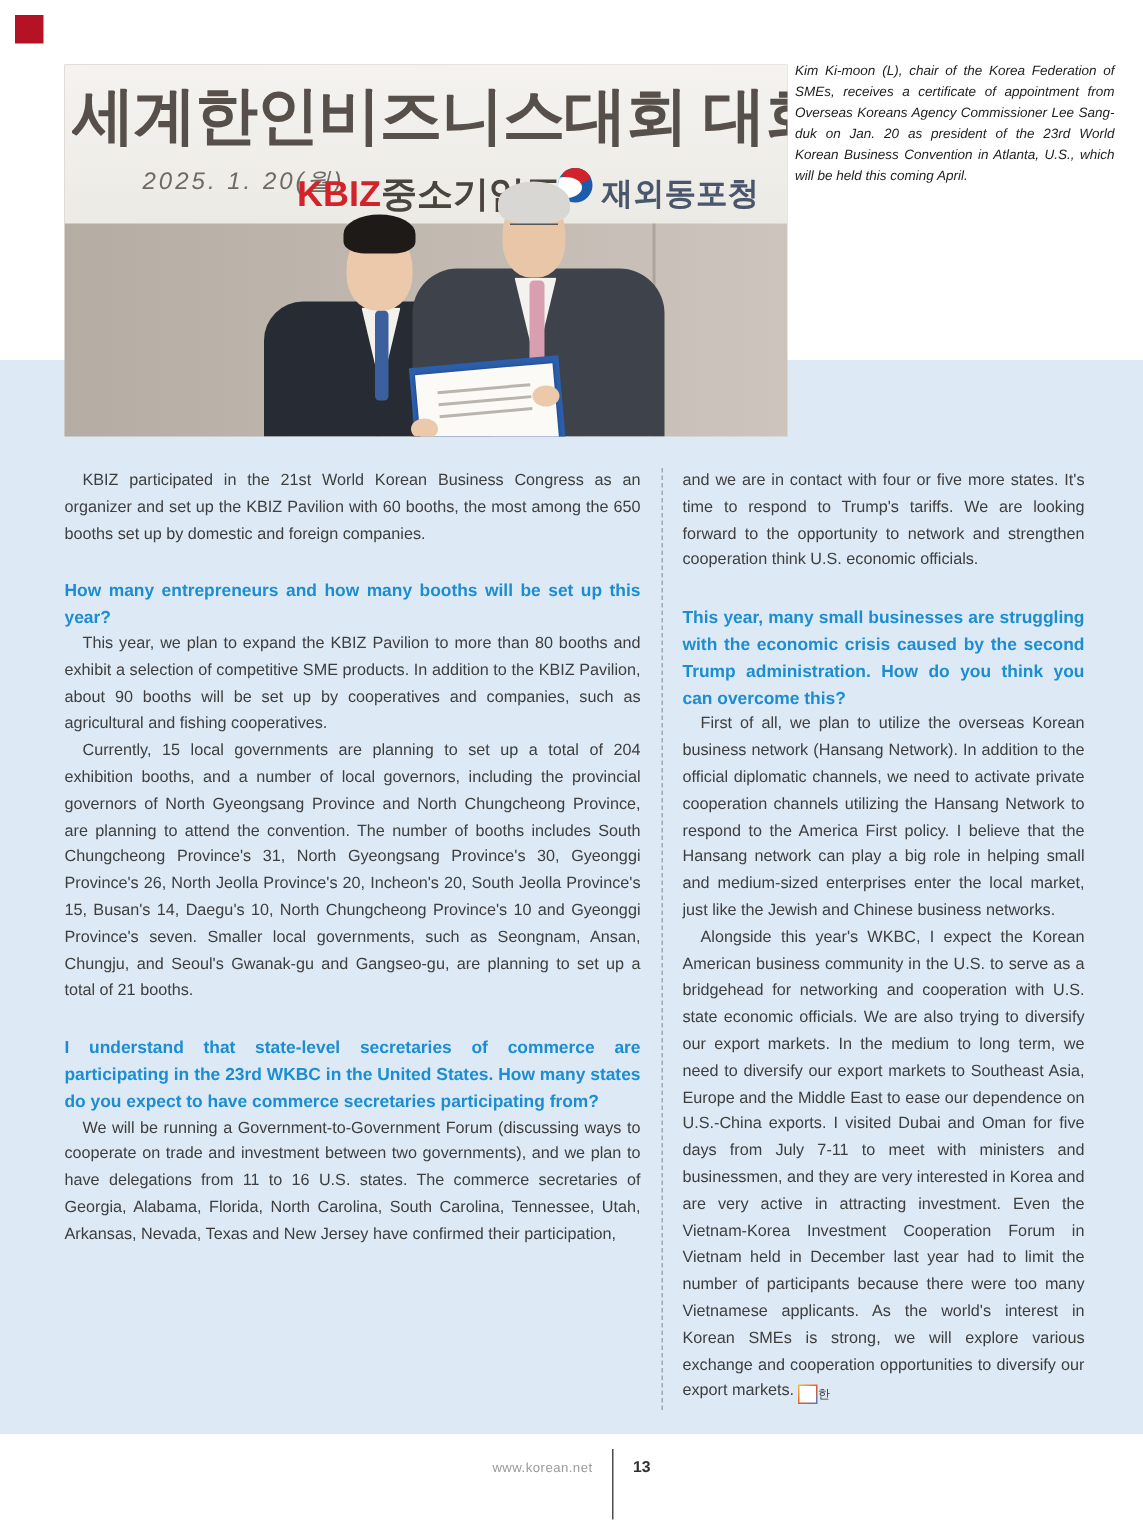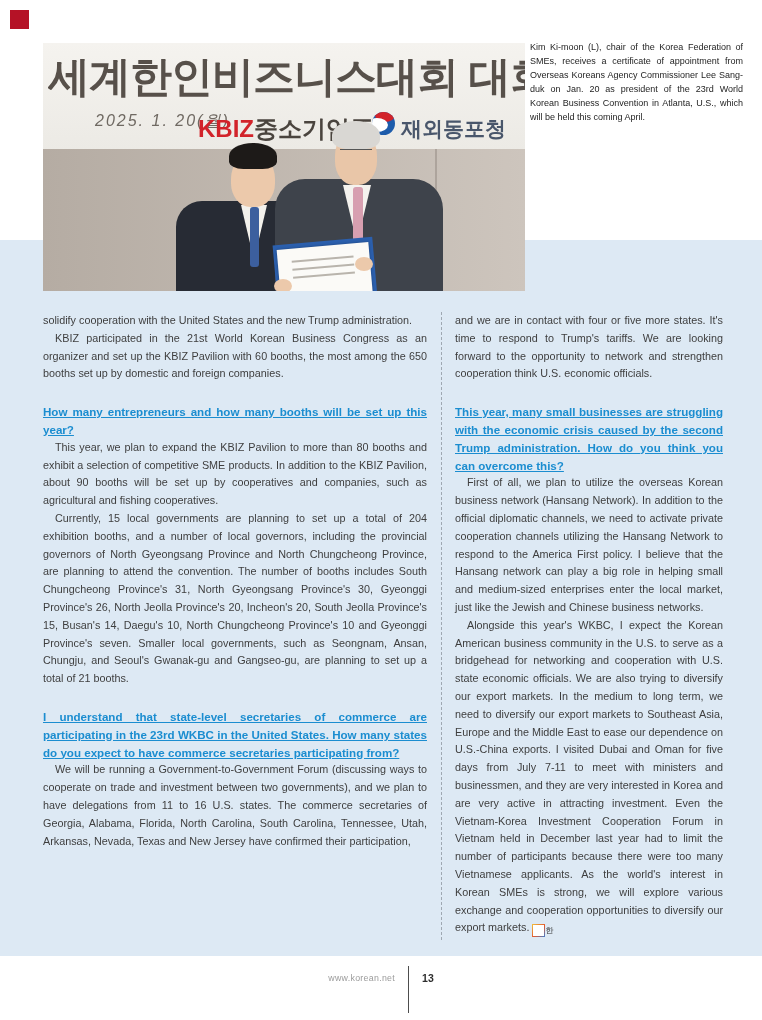--- a/index.html
+++ b/index.html
@@ -43,31 +43,31 @@
   .man-right-hair{left:289px;top:78px;width:48px;height:28px;background:#d9d7d3;border-radius:50% 50% 35% 35%;}
   .man-right-glasses{left:297px;top:106px;width:32px;height:9px;border-top:1.5px solid #555;}
   .cert-folder{left:232px;top:198px;width:100px;height:60px;background:#2b5fad;transform:rotate(-5deg);}
   .cert-paper{left:236px;top:203px;width:92px;height:58px;background:#fbfaf7;transform:rotate(-5deg);box-shadow:0 0 3px rgba(0,0,0,.3);}
   .cert-line{position:absolute;left:14px;width:62px;height:2px;background:#b9b4ac;}
   .hand{background:#ecc9ab;border-radius:50%;}
   .hand-l{left:231px;top:236px;width:18px;height:14px;}
   .hand-r{left:312px;top:214px;width:18px;height:14px;}
 
   
-  .caption{position:absolute;left:530px;top:41px;width:213px;font-size:9px;line-height:13.9px;color:#1e1e1e;text-align:justify;}
+  .caption{position:absolute;left:530px;top:41px;width:213px;font-size:9px;line-height:13.9px;color:#1e1e1e;text-align:justify;font-style:italic;}
 
   
   .content{position:absolute;left:43px;top:312px;width:680px;display:flex;}
   .col-left{width:384px;}
   .gutter{width:28px;display:flex;justify-content:center;}
   .vline{border-left:1px dashed #9fa8b2;height:628px;width:0;}
   .col-right{width:268px;}
   .para{margin:0;font-size:10.8px;line-height:17.8px;color:#3e3e3e;text-align:justify;}
   .para.indent{text-indent:12px;}
-  .heading{margin:20px 0 0 0;font-size:11.6px;line-height:17.8px;font-weight:bold;color:#1b8dd0;text-align:justify;text-decoration:underline;}
+  .heading{margin:20px 0 0 0;font-size:11.6px;line-height:17.8px;font-weight:bold;color:#1b8dd0;text-align:justify;}
   .end-mark{display:inline-block;width:11px;height:11px;background:linear-gradient(135deg,#f2c23c,#e2592f 55%,#3f7fd0);padding:1px;vertical-align:-2px;margin-left:3px;}
   .end-mark span{display:block;width:11px;height:11px;background:#ffffff;font-size:8px;line-height:11px;text-align:center;color:#333;}
 
   
   .footer{position:absolute;left:0;top:966px;width:762px;display:flex;justify-content:center;align-items:flex-start;}
   .footer-site{margin-top:7px;padding-right:13px;font-size:8.8px;letter-spacing:.3px;color:#9b9b9b;}
   .footer-rule{width:1px;height:47px;background:#4d4d4d;}
   .footer-num{margin-top:6px;padding-left:13px;font-size:10.5px;font-weight:bold;color:#2e2e2e;}
 </style>
 </head>
@@ -111,21 +111,20 @@
 
     </div>
     <div class="fig hand hand-l"></div>
     <div class="fig hand hand-r"></div>
   </div>
 
   <div class="caption">Kim Ki-moon (L), chair of the Korea Federation of SMEs, receives a certificate of appointment from Overseas Koreans Agency Commissioner Lee Sang-duk on Jan. 20 as president of the 23rd World Korean Business Convention in Atlanta, U.S., which will be held this coming April.</div>
 
   <div class="content">
     <div class="col-left">
-      <p class="para">solidify cooperation with the United States and the new Trump administration.</p>
       <p class="para indent">KBIZ participated in the 21st World Korean Business Congress as an organizer and set up the KBIZ Pavilion with 60 booths, the most among the 650 booths set up by domestic and foreign companies.</p>
       <p class="heading">How many entrepreneurs and how many booths will be set up this year?</p>
       <p class="para indent">This year, we plan to expand the KBIZ Pavilion to more than 80 booths and exhibit a selection of competitive SME products. In addition to the KBIZ Pavilion, about 90 booths will be set up by cooperatives and companies, such as agricultural and fishing cooperatives.</p>
       <p class="para indent">Currently, 15 local governments are planning to set up a total of 204 exhibition booths, and a number of local governors, including the provincial governors of North Gyeongsang Province and North Chungcheong Province, are planning to attend the convention. The number of booths includes South Chungcheong Province's 31, North Gyeongsang Province's 30, Gyeonggi Province's 26, North Jeolla Province's 20, Incheon's 20, South Jeolla Province's 15, Busan's 14, Daegu's 10, North Chungcheong Province's 10 and Gyeonggi Province's seven. Smaller local governments, such as Seongnam, Ansan, Chungju, and Seoul's Gwanak-gu and Gangseo-gu, are planning to set up a total of 21 booths.</p>
       <p class="heading">I understand that state-level secretaries of commerce are participating in the 23rd WKBC in the United States. How many states do you expect to have commerce secretaries participating from?</p>
       <p class="para indent">We will be running a Government-to-Government Forum (discussing ways to cooperate on trade and investment between two governments), and we plan to have delegations from 11 to 16 U.S. states. The commerce secretaries of Georgia, Alabama, Florida, North Carolina, South Carolina, Tennessee, Utah, Arkansas, Nevada, Texas and New Jersey have confirmed their participation,</p>
     </div>
     <div class="gutter">
       <div class="vline"></div>
     </div>

